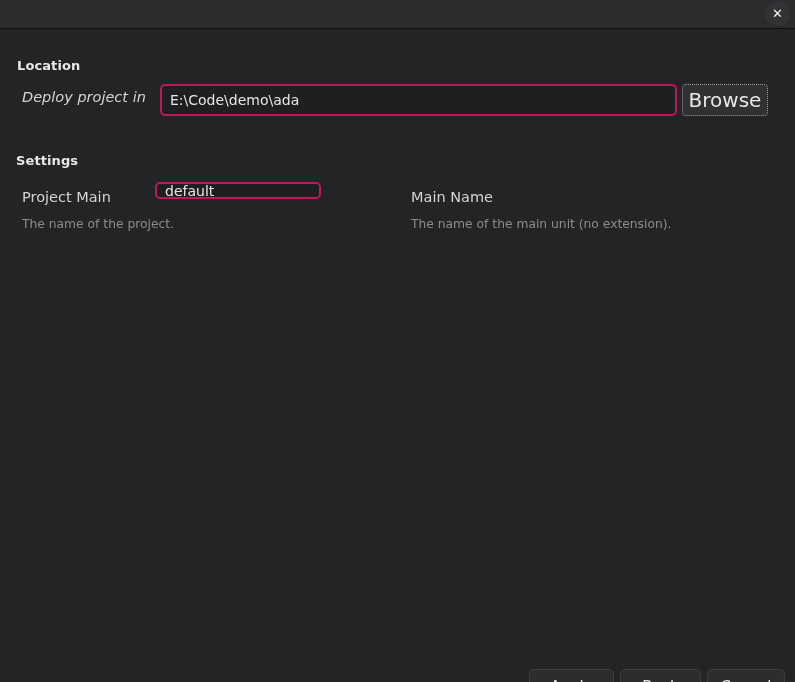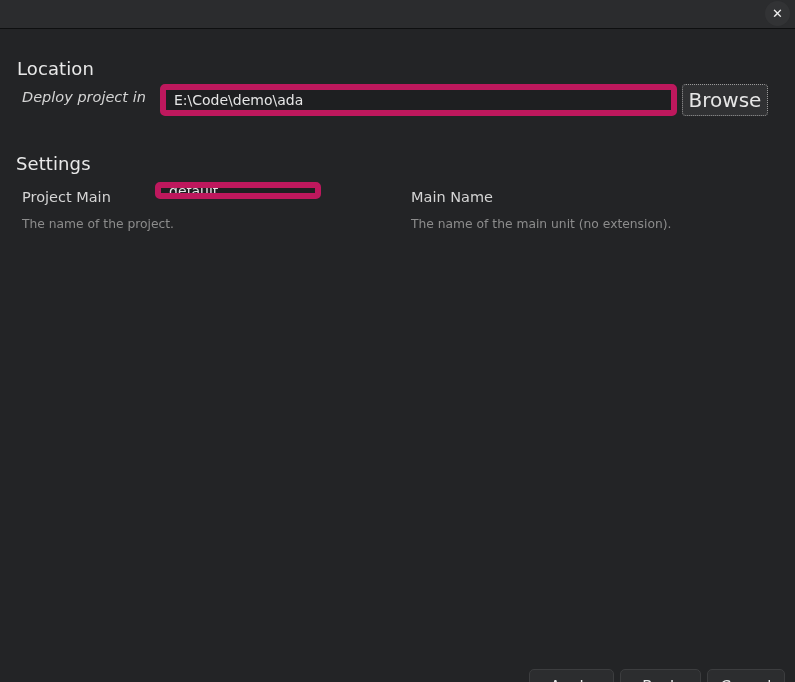--- a/index.html
+++ b/index.html
@@ -55,22 +55,22 @@
     position: absolute;
     left: 0; top: 29px;
     width: 795px;
     height: 653px;
     background: #232426;
   }
 
   .section-title {
     position: absolute;
     color: #e8e8e8;
-    font-size: 18px;
-    font-weight: normal;
+    font-size: 13px;
+    font-weight: bold;
     letter-spacing: 0.1px;
   }
   .section-title.location  { left: 17px; top: 29px; }
   .section-title.settings  { left: 16px; top: 124px; }
 
   .field-label {
     position: absolute;
     color: #d4d4d4;
     font-size: 14.5px;
     white-space: nowrap;
@@ -85,21 +85,21 @@
     font-size: 12.3px;
     white-space: nowrap;
   }
   .help-location { left: 22px;  top: 90px; }
   .help-project  { left: 22px;  top: 188px; }
   .help-main     { left: 411px; top: 188px; }
 
   .text-input {
     position: absolute;
     background: #1e1f21;
-    border: 6px solid #be185d;
+    border: 2px solid #be185d;
     border-radius: 5px;
     color: #e6e6e6;
     font-family: "DejaVu Sans", sans-serif;
     font-size: 14px;
     padding: 0 8px;
     box-sizing: border-box;
     outline: none;
   }
   .input-path    { left: 160px; top: 55px;  width: 517px; height: 32px; }
   .input-project { left: 155px; top: 153px; width: 166px; height: 17px; }

